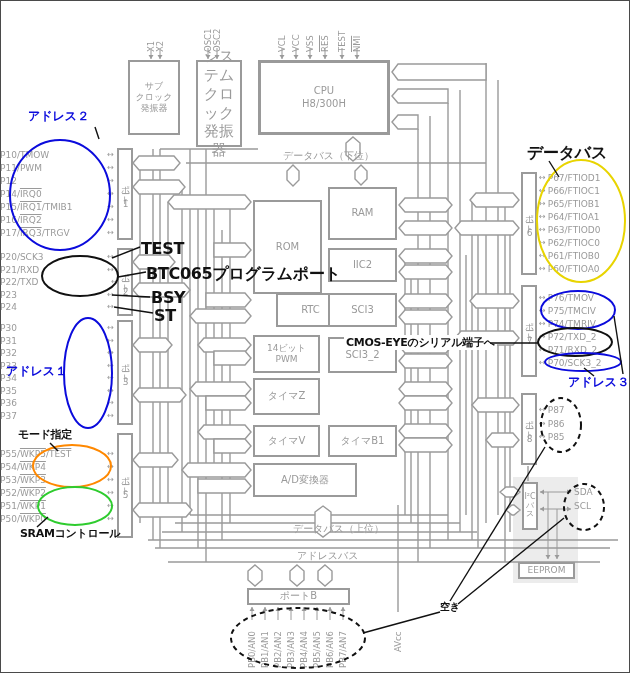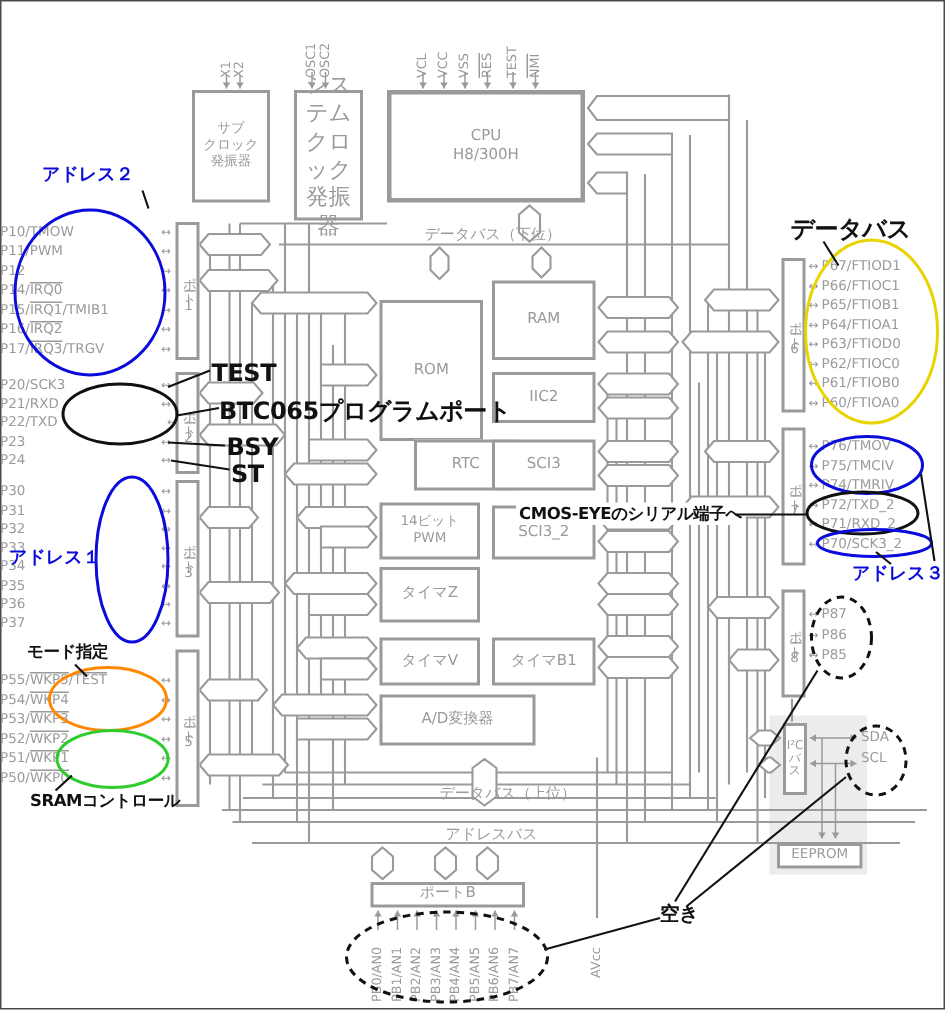--- a/index.html
+++ b/index.html
@@ -214,21 +214,21 @@
   <div class="anno blue" style="left:6px;top:363px;">アドレス１</div>
   <div class="anno blue" style="left:568px;top:374px;">アドレス３</div>
   <div class="anno black" style="left:527px;top:143px;">データバス</div>
   <div class="anno black" style="left:141px;top:239px;">TEST</div>
   <div class="anno black" style="left:146px;top:264px;">BTC065プログラムポート</div>
   <div class="anno black" style="left:151px;top:288px;">BSY</div>
   <div class="anno black" style="left:154px;top:306px;">ST</div>
   <div class="anno black" style="left:18px;top:427px;font-size:11px;">モード指定</div>
   <div class="anno black" style="left:20px;top:526px;font-size:11px;">SRAMコントロール</div>
   <div class="anno black wbg" style="left:344px;top:335px;">CMOS-EYEのシリアル端子へ</div>
-  <div class="anno black" style="left:440px;top:600px;font-size:13px;">空き</div>
+  <div class="anno black" style="left:440px;top:600px;font-size:10px;">空き</div>
 
   <div id="pins">
       <div class="pinrow l" style="left: 0px; width: 114px; top: 148.5px;">
         <span><span>P10/TMOW</span></span>
         <span class="arr">↔</span>
       </div>
       <div class="pinrow l" style="left: 0px; width: 114px; top: 161.5px;">
         <span><span>P11/PWM</span></span>
         <span class="arr">↔</span>
       </div>

